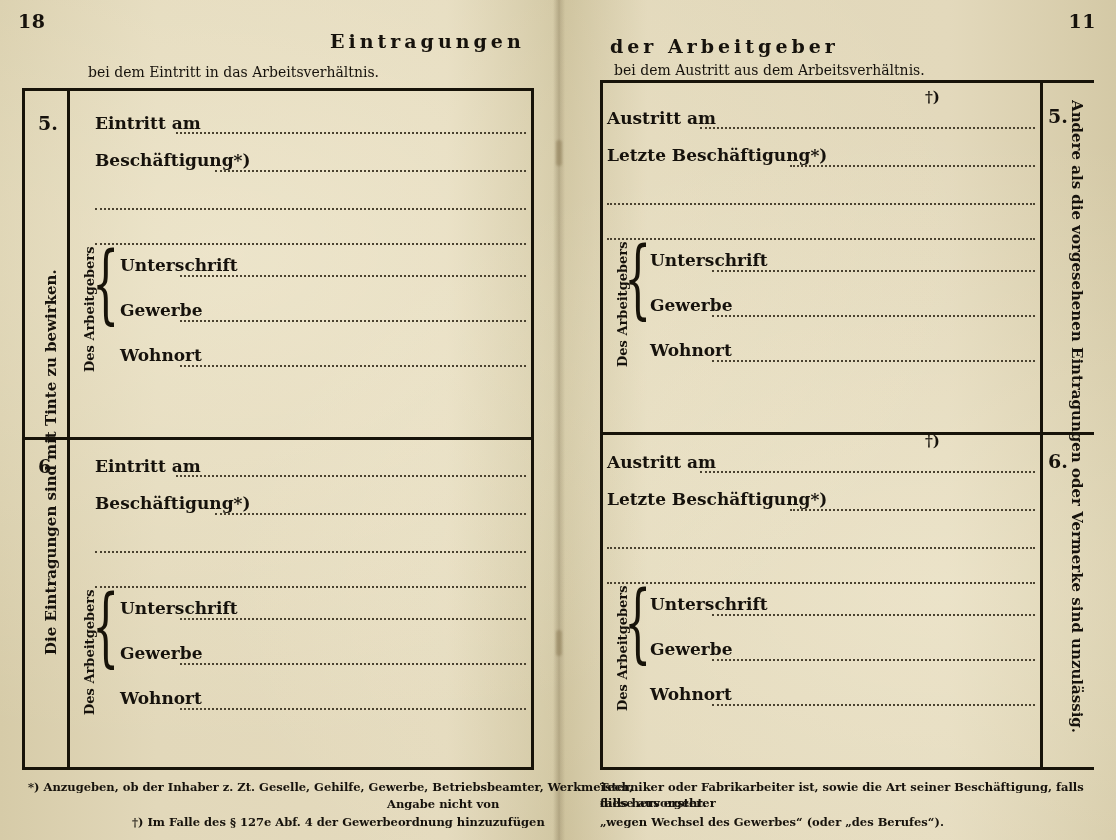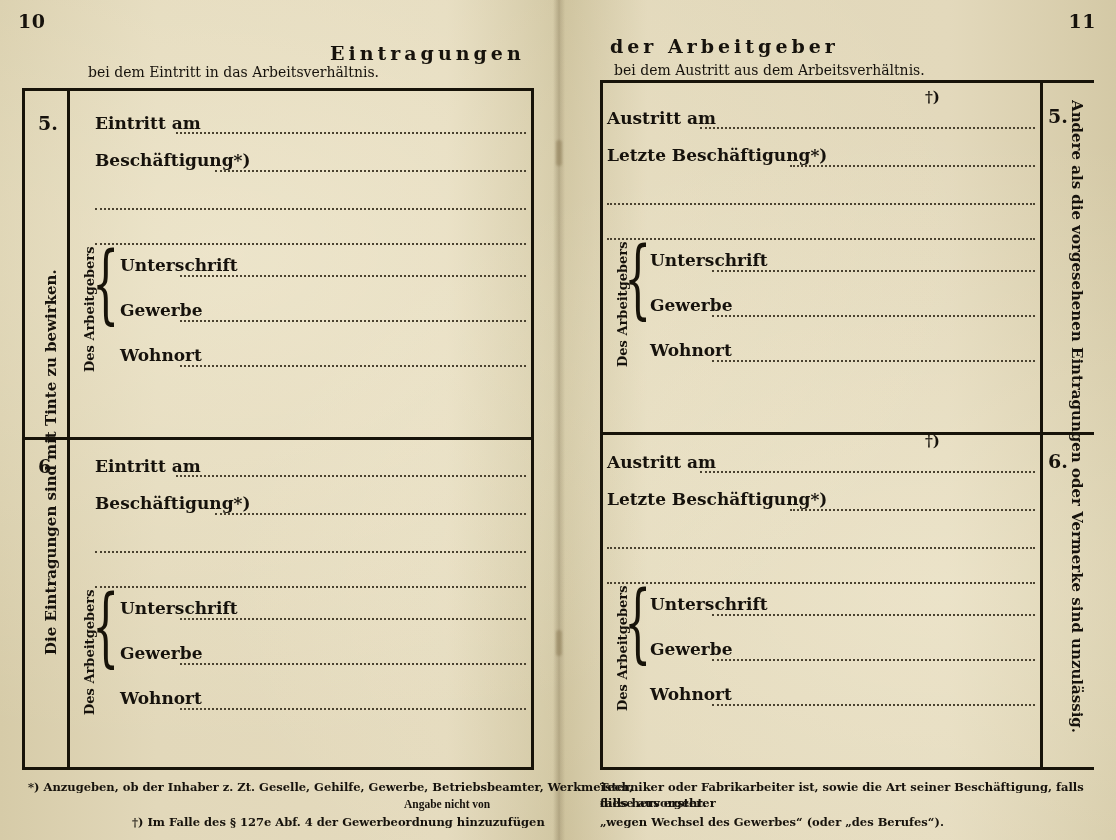--- a/index.html
+++ b/index.html
@@ -82,24 +82,24 @@
   }
 </style>
 </head>
 <body>
 
 <div class="page"></div>
 <div class="spine"></div>
 <div class="spine-notch" style="top:140px;"></div>
 <div class="spine-notch" style="top:630px;"></div>
 
-<div class="folio folio-left">10</div>
+<div class="folio folio-left">18</div>
 <div class="folio folio-right">11</div>
 
-<div class="head head-script" style="left:330px;top:42px;">Eintragungen</div>
+<div class="head head-script" style="left:330px;top:30px;">Eintragungen</div>
 <div class="head head-script" style="left:610px;top:35px;text-align:right;">der Arbeitgeber</div>
 <div class="head head-sub" style="left:88px;top:64px;">bei dem Eintritt in das Arbeitsverhältnis.</div>
 <div class="head head-sub" style="left:614px;top:62px;">bei dem Austritt aus dem Arbeitsverhältnis.</div>
 
 <div class="rule" style="left:22px;top:88px;width:512px;"></div>
 <div class="rule" style="left:600px;top:80px;width:494px;"></div>
 
 <div class="vrule" style="left:22px;top:88px;height:682px;"></div>
 <div class="vrule" style="left:531px;top:88px;height:682px;"></div>
 <div class="rule" style="left:22px;top:767px;width:512px;"></div>
@@ -200,18 +200,18 @@
 <div class="lbl" style="left:650px;top:594px;">Unterschrift</div>
 <div class="dots" style="left:712px;top:614px;width:323px;"></div>
 
 <div class="lbl" style="left:650px;top:639px;">Gewerbe</div>
 <div class="dots" style="left:712px;top:659px;width:323px;"></div>
 
 <div class="lbl" style="left:650px;top:684px;">Wohnort</div>
 <div class="dots" style="left:712px;top:704px;width:323px;"></div>
 
 <div class="footnote" style="left:28px;top:780px;">*) Anzugeben, ob der Inhaber z. Zt. Geselle, Gehilfe, Gewerbe, Betriebsbeamter, Werkmeister,</div>
-<div class="footnote" style="left:404px;top:797px;font-family:Liberation Serif, serif;">Angabe nicht von</div>
+<div class="footnote" style="left:387px;top:797px;">Angabe nicht von</div>
 <div class="footnote" style="left:132px;top:815px;">†) Im Falle des § 127e Abf. 4 der Gewerbeordnung hinzuzufügen</div>
 
 <div class="footnote" style="left:600px;top:780px;">Techniker oder Fabrikarbeiter ist, sowie die Art seiner Beschäftigung, falls diese aus ersterer</div>
 <div class="footnote" style="left:600px;top:796px;">falls hervorgeht.</div>
 <div class="footnote" style="left:600px;top:815px;">„wegen Wechsel des Gewerbes“ (oder „des Berufes“).</div>
 
 </body></html>

